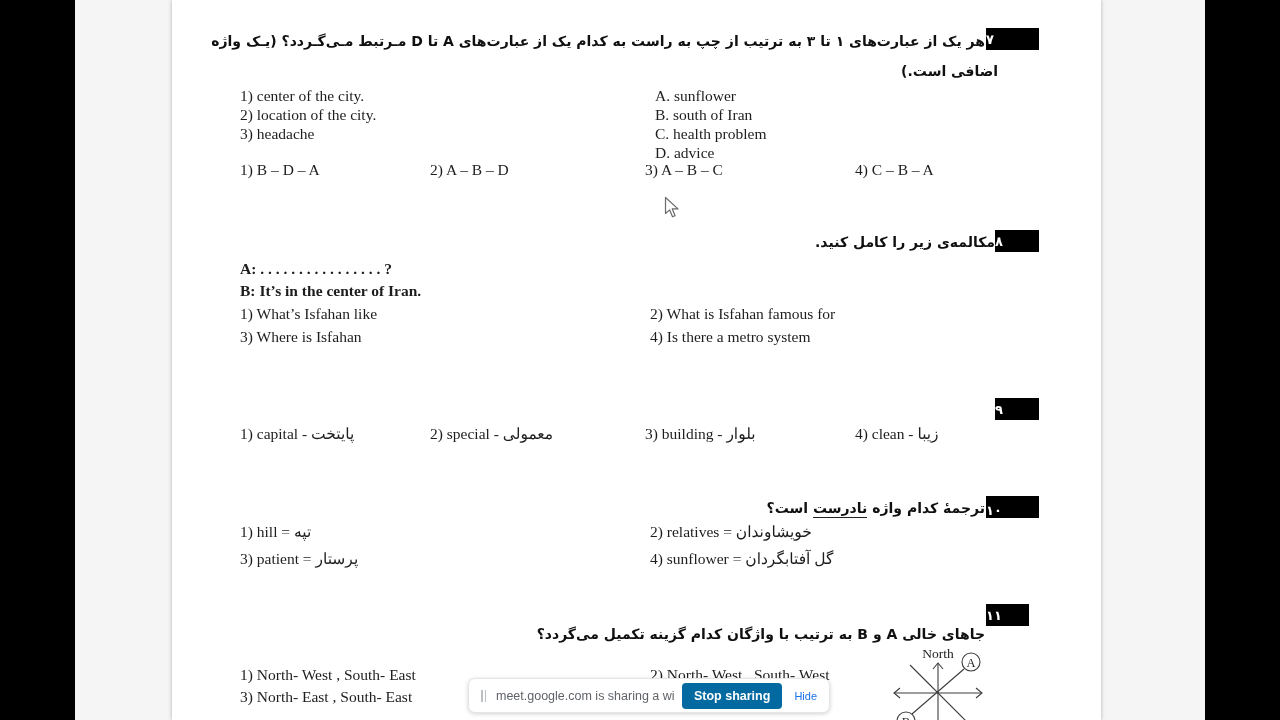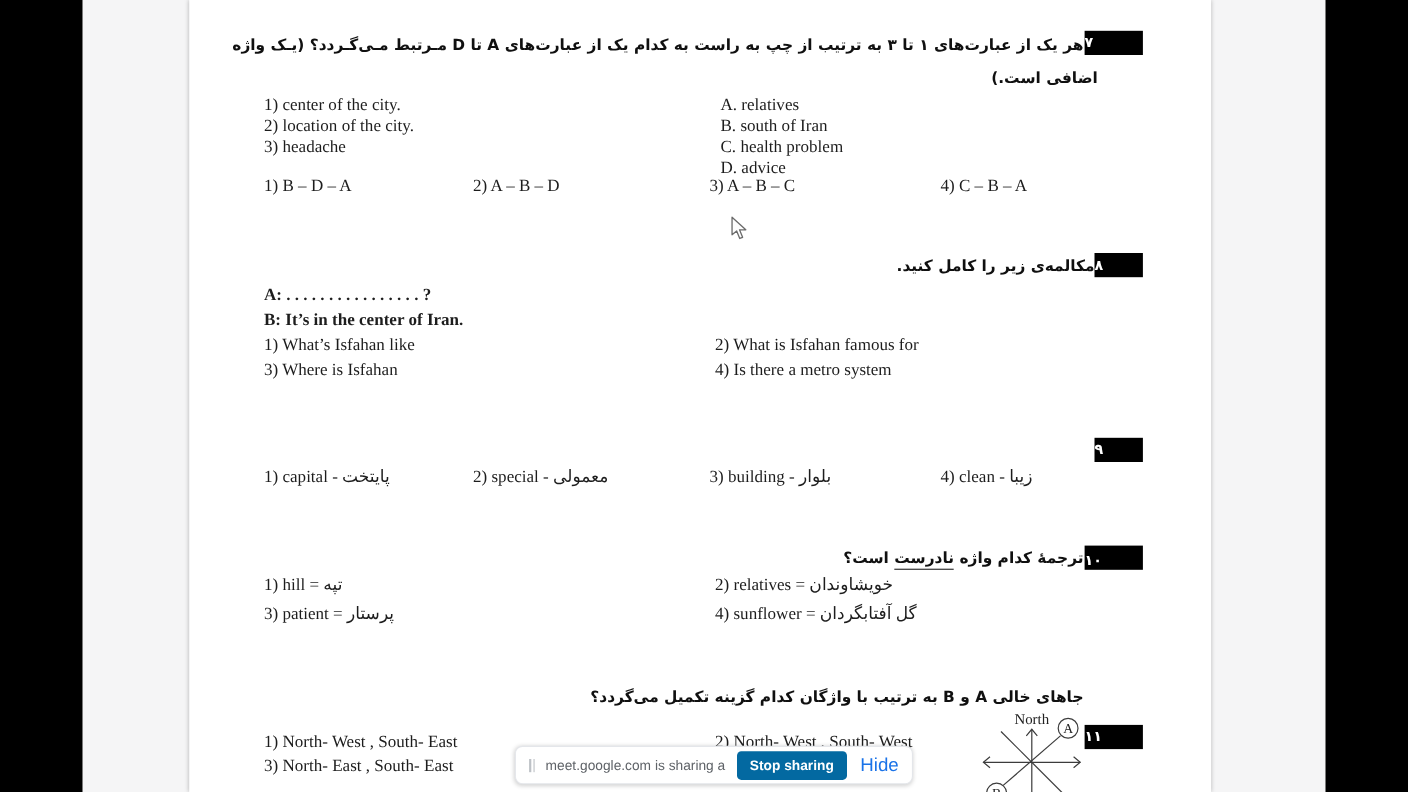--- a/index.html
+++ b/index.html
@@ -43,40 +43,40 @@
     font-family:"Liberation Sans", sans-serif;z-index:50;
   }
   .sharebar .handle{display:flex;gap:2px;margin-right:10px;cursor:grab;}
   .sharebar .handle i{display:block;width:1.5px;height:12px;background:#bdc1c6;}
   .sharebar .msg{font-size:12.5px;color:#5f6368;flex:1;white-space:nowrap;overflow:hidden;}
   .sharebar .stopbtn{
     background:#0369a1;color:#fff;border:none;border-radius:4px;
     font-family:"Liberation Sans", sans-serif;font-size:12.5px;font-weight:bold;
     padding:6px 12px;margin:0 10px 0 8px;cursor:pointer;white-space:nowrap;
   }
-  .sharebar .hide{color:#1a73e8;font-size:17px;cursor:pointer;white-space:nowrap;padding:4px 2px;}
+  .sharebar .hide{color:#1a73e8;font-size:11px;cursor:pointer;white-space:nowrap;padding:4px 2px;}
   .cursor{position:absolute;left:664px;top:196px;z-index:60;}
 </style>
 </head>
 <body>
 
 <div class="stage">
   <div class="page">
 
     <div class="numbox" style="left:814px;top:28px;width:53px;">
       <span>٧</span>
     </div>
     <div class="fa" style="right:116px;top:31px;">هر یک از عبارت‌های ۱ تا ۳ به ترتیب از چپ به راست به کدام یک از عبارت‌های A تا D مـرتبط مـی‌گـردد؟ (یـک واژه</div>
     <div class="fa" style="right:103px;top:61px;">اضافی است.)</div>
 
     <div class="en" style="left:68px;top:86px;">1) center of the city.</div>
     <div class="en" style="left:68px;top:105px;">2) location of the city.</div>
     <div class="en" style="left:68px;top:124px;">3) headache</div>
 
-    <div class="en" style="left:483px;top:86px;">A. relatives</div>
+    <div class="en" style="left:483px;top:86px;">A. sunflower</div>
     <div class="en" style="left:483px;top:105px;">B. south of Iran</div>
     <div class="en" style="left:483px;top:124px;">C. health problem</div>
     <div class="en" style="left:483px;top:143px;">D. advice</div>
 
     <div class="en" style="left:68px;top:160px;">1) B – D – A</div>
     <div class="en" style="left:258px;top:160px;">2) A – B – D</div>
     <div class="en" style="left:473px;top:160px;">3) A – B – C</div>
     <div class="en" style="left:683px;top:160px;">4) C – B – A</div>
 
     <div class="numbox" style="left:823px;top:230px;width:44px;">
@@ -104,21 +104,21 @@
     <div class="numbox" style="left:814px;top:496px;width:53px;align-items:flex-end;">
       <span>١٠</span>
     </div>
     <div class="fa" style="right:116px;top:498px;"><span>ترجمهٔ کدام واژه </span><span class="u">نادرست</span><span> است؟</span></div>
 
     <div class="en" style="left:68px;top:522px;">1) hill = تپه</div>
     <div class="en" style="left:478px;top:522px;">2) relatives = خویشاوندان</div>
     <div class="en" style="left:68px;top:549px;">3) patient = پرستار</div>
     <div class="en" style="left:478px;top:549px;">4) sunflower = گل آفتابگردان</div>
 
-    <div class="numbox" style="left:814px;top:659px;width:53px;">
+    <div class="numbox" style="left:814px;top:604px;width:43px;">
       <span>١١</span>
     </div>
     <div class="fa" style="right:116px;top:624px;">جاهای خالی A و B به ترتیب با واژگان کدام گزینه تکمیل می‌گردد؟</div>
 
     <div class="en" style="left:68px;top:665px;">1) North- West , South- East</div>
     <div class="en" style="left:478px;top:665px;text-align:center;">2) North- West , South- West</div>
     <div class="en" style="left:68px;top:687px;">3) North- East , South- East</div>
     <div class="en" style="left:478px;top:687px;">4) North- East , South- West</div>
 
     <svg class="compass" viewBox="0 0 150 80">

